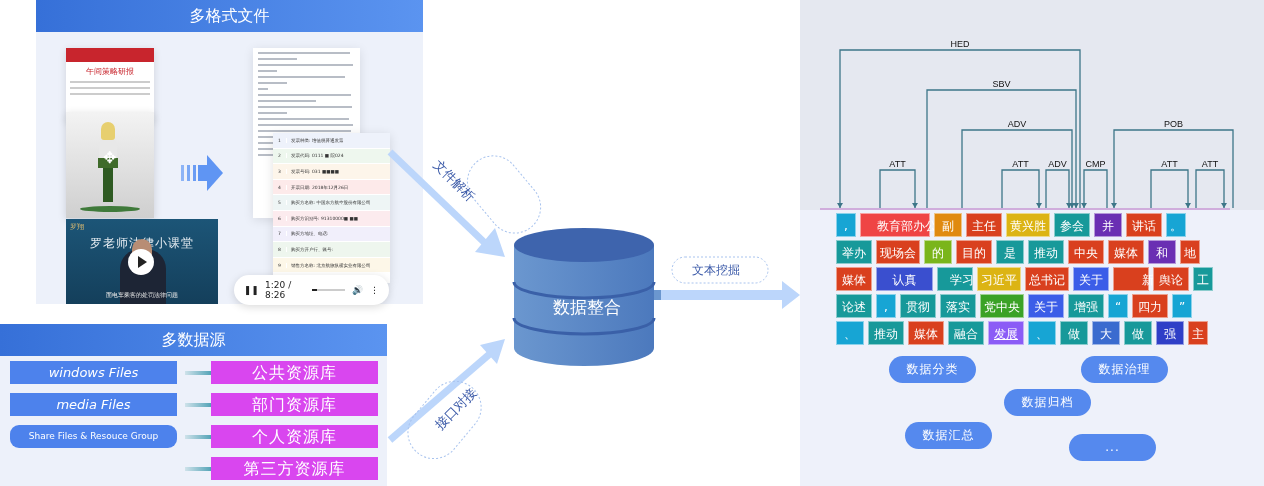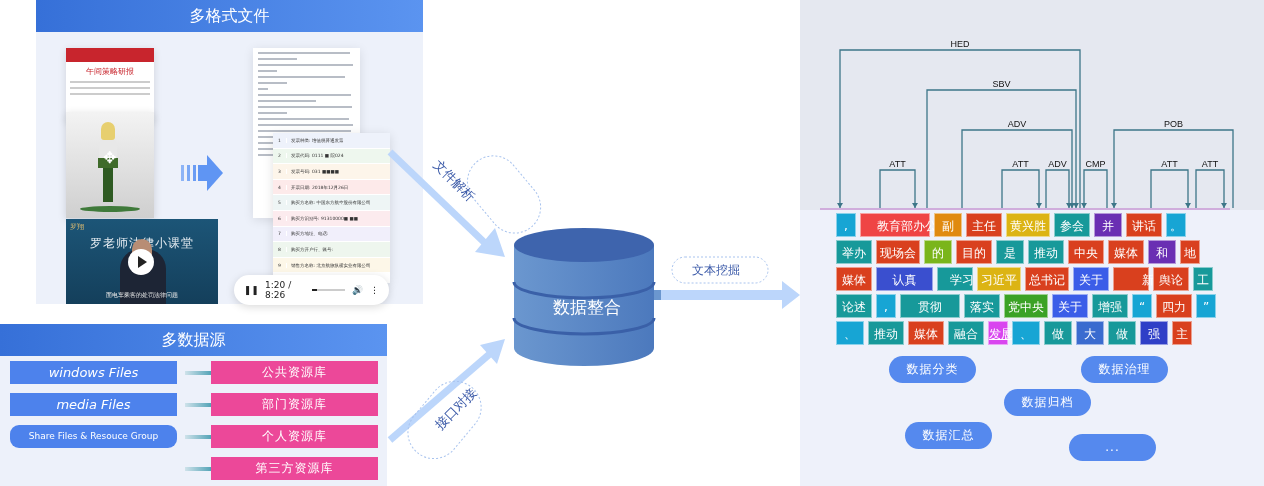--- a/index.html
+++ b/index.html
@@ -41,21 +41,21 @@
   .player .track { width: 40px; height: 2px; background: #ccc; position: relative; margin-right: 8px; }
   .player .track .fill { position: absolute; left: 0; top: 0; height: 2px; background: #222; }
   .player .vol { margin-right: 6px; }
 
   .panel-bottom { position: absolute; left: 0; top: 324px; width: 387px; height: 162px; background: #edf1fa; }
   .panel-bottom .panel-head { height: 32px; }
   .src-row { position: absolute; left: 10px; height: 23px; }
   .src-box { position: absolute; left: 0; width: 167px; height: 23px; background: #4d82ec; color: #fff; text-align: center; line-height: 23px; font-style: italic; font-size: 13px; }
   .src-box.small { font-size: 9px; font-style: normal; border-radius: 9px; }
   .link-arrow { position: absolute; left: 175px; top: 8px; width: 36px; height: 8px; }
-  .dst-box { position: absolute; left: 201px; width: 167px; height: 23px; background: #ec4899; color: #fff; text-align: center; line-height: 23px; font-size: 12px; letter-spacing: 1px; }
+  .dst-box { position: absolute; left: 201px; width: 167px; height: 23px; background: #d946ef; color: #fff; text-align: center; line-height: 23px; font-size: 16px; letter-spacing: 1px; }
 
   
   .mid-svg { position: absolute; left: 387px; top: 0; width: 413px; height: 486px; }
   .db-label { position: absolute; left: 517px; top: 296px; width: 140px; text-align: center; color: #fff; font-size: 17px; }
   .flow-label { position: absolute; color: #3a59a8; font-size: 12px; }
 
   
   .panel-right { position: absolute; left: 800px; top: 0; width: 464px; height: 486px; background: #eef1fa; }
   .dep-area { position: absolute; left: 0; top: 0; width: 464px; height: 210px; background: #e5e8f0; }
   .tok-area { position: absolute; left: 36px; top: 213px; width: 394px; height: 140px; overflow: hidden; }
@@ -364,35 +364,35 @@
         <div class="tok" style="background: rgb(220, 180, 20); width: 44px;">习近平</div>
         <div class="tok" style="background: rgb(217, 64, 30); width: 44px;">总书记</div>
         <div class="tok" style="background: rgb(59, 93, 232); width: 36px;">关于</div>
         <div class="tok" style="background: rgb(217, 64, 30); width: 36px; padding-left: 28px;">新闻</div>
         <div class="tok" style="background: rgb(217, 64, 30); width: 36px;">舆论</div>
         <div class="tok" style="background: rgb(23, 153, 154); width: 20px;">工</div>
       </div>
       <div class="tok-row">
         <div class="tok" style="background: rgb(23, 153, 154); width: 36px;">论述</div>
         <div class="tok" style="background: rgb(23, 165, 212); width: 20px;">,</div>
-        <div class="tok" style="background: rgb(23, 153, 154); width: 60px;">贯彻</div>
+        <div class="tok" style="background: rgb(23, 153, 154); width: 36px;">贯彻</div>
         <div class="tok" style="background: rgb(23, 153, 154); width: 36px;">落实</div>
         <div class="tok" style="background: rgb(59, 162, 38); width: 44px;">党中央</div>
         <div class="tok" style="background: rgb(59, 93, 232); width: 36px;">关于</div>
         <div class="tok" style="background: rgb(23, 153, 154); width: 36px;">增强</div>
         <div class="tok" style="background: rgb(23, 165, 212); width: 20px;">“</div>
         <div class="tok" style="background: rgb(217, 64, 30); width: 36px;">四力</div>
         <div class="tok" style="background: rgb(23, 165, 212); width: 20px;">”</div>
       </div>
       <div class="tok-row">
         <div class="tok" style="background: rgb(23, 165, 212); width: 28px;">、</div>
         <div class="tok" style="background: rgb(23, 153, 154); width: 36px;">推动</div>
         <div class="tok" style="background: rgb(217, 64, 30); width: 36px;">媒体</div>
         <div class="tok" style="background: rgb(23, 153, 154); width: 36px;">融合</div>
-        <div class="tok" style="background: #d946ef; width: 20px; text-decoration: underline;">发展</div>
+        <div class="tok" style="background: #8b5cf6; width: 36px; text-decoration: underline;">发展</div>
         <div class="tok" style="background: rgb(23, 165, 212); width: 28px;">、</div>
         <div class="tok" style="background: rgb(23, 153, 154); width: 28px;">做</div>
         <div class="tok" style="background: rgb(58, 107, 207); width: 28px;">大</div>
         <div class="tok" style="background: rgb(23, 153, 154); width: 28px;">做</div>
         <div class="tok" style="background: rgb(47, 63, 199); width: 28px;">强</div>
         <div class="tok" style="background: rgb(217, 64, 30); width: 20px;">主</div>
       </div>
     </div>
   <div id="pills">
       <div class="pill" style="left: 89px; top: 356px;">数据分类</div>

